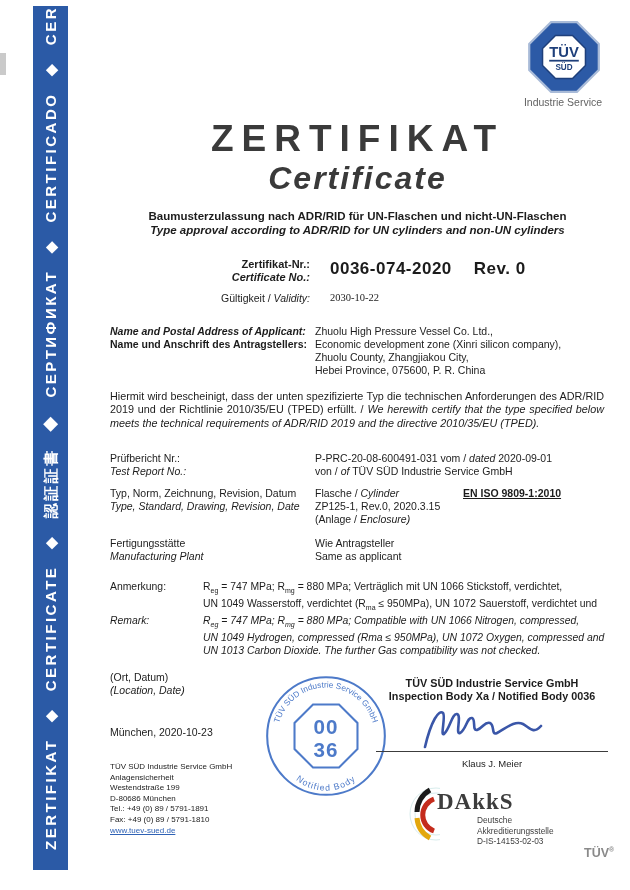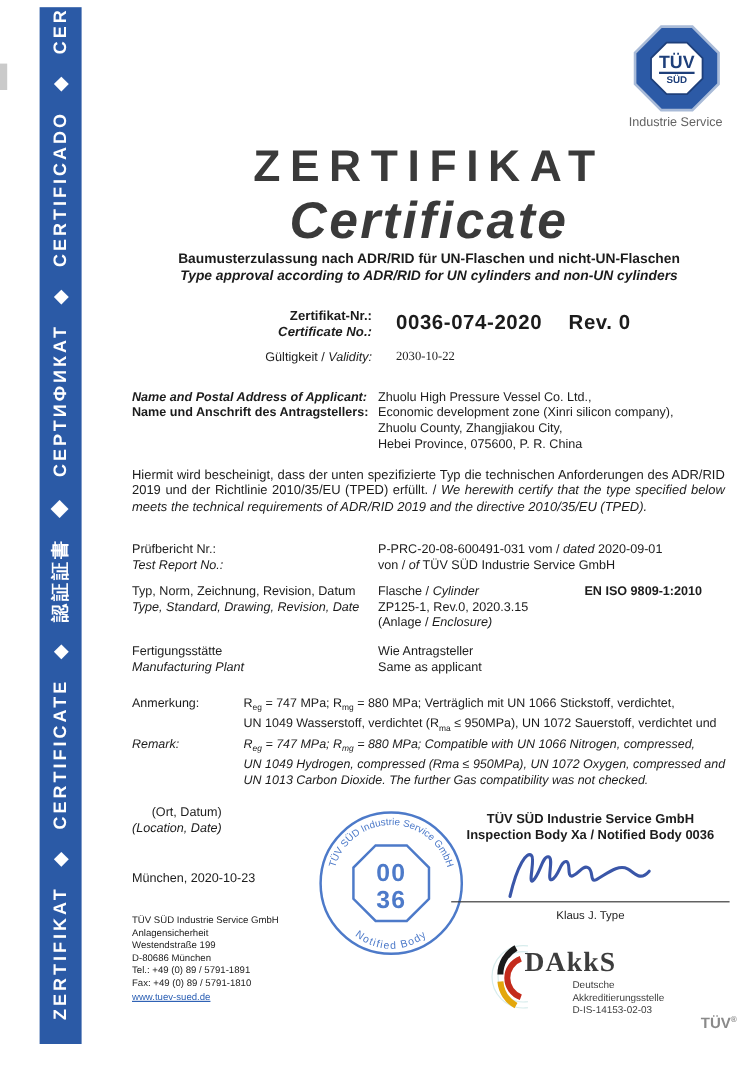--- a/index.html
+++ b/index.html
@@ -18,50 +18,50 @@
 
   
   .tuv-logo{position:absolute;left:527px;top:20px;width:74px;height:74px;}
   .tuv-caption{position:absolute;left:498px;top:96px;width:130px;text-align:center;
     font-size:10.5px;color:#636363;}
 
   
   .title-de{position:absolute;left:100px;top:118px;width:515px;text-align:center;
     font-size:37px;font-weight:bold;letter-spacing:8px;color:#3a3a3a;}
   .title-en{position:absolute;left:100px;top:160px;width:515px;text-align:center;
-    font-size:43px;font-weight:bold;font-style:italic;letter-spacing:2px;color:#3a3a3a;}
+    font-size:32px;font-weight:bold;font-style:italic;letter-spacing:2px;color:#3a3a3a;}
   .subtitle{position:absolute;left:90px;top:209px;width:535px;text-align:center;
     font-size:11.5px;font-weight:bold;line-height:14px;}
 
   
   .row{position:absolute;left:110px;width:500px;font-size:10.5px;line-height:13px;}
   .row .lbl{position:absolute;left:0;top:0;width:205px;white-space:nowrap;}
   .row .val{position:absolute;left:205px;top:0;width:295px;}
 
   .certno-lbl{position:absolute;left:110px;top:258px;width:200px;text-align:right;
     font-size:11px;font-weight:bold;line-height:13px;}
   .certno-val{position:absolute;left:330px;top:259px;font-size:17px;font-weight:bold;letter-spacing:.5px;}
   .certno-val .rev{margin-left:22px;}
   .validity-lbl{position:absolute;left:110px;top:292px;width:200px;text-align:right;font-size:10.5px;}
   .validity-val{position:absolute;left:330px;top:292px;font-size:10.5px;font-family:Liberation Serif, serif;}
 
   .statement{position:absolute;left:110px;top:390px;width:494px;font-size:10.8px;
     line-height:13.4px;text-align:justify;}
 
-  .en-iso{position:absolute;left:377px;top:0;font-weight:bold;white-space:nowrap;}
+  .en-iso{position:absolute;left:353px;top:0;font-weight:bold;white-space:nowrap;text-decoration:underline;}
 
   
   .remark{position:absolute;left:110px;top:580px;width:500px;font-size:10.4px;line-height:13px;}
   .remark-row{display:flex;gap:38px;}
   .remark-row .rlbl{width:55px;flex-shrink:0;}
   .remark-row .rtxt{flex:1;}
   sub{font-size:7px;}
 
   
-  .ort{position:absolute;left:110px;top:671px;font-size:10.5px;line-height:13px;text-align:right;}
+  .ort{position:absolute;left:110px;top:671px;font-size:10.5px;line-height:13px;}
   .city{position:absolute;left:110px;top:726px;font-size:10.5px;}
   .footer-addr{position:absolute;left:110px;top:762px;font-size:8px;line-height:10.6px;color:#222;}
   .footer-addr a{color:#2f62b5;text-decoration:underline;}
 
   
   .stamp{position:absolute;left:262px;top:672px;width:128px;height:128px;}
 
   
   .sign-block{position:absolute;left:372px;top:677px;width:240px;text-align:center;}
   .sign-block .l1{font-size:10.8px;font-weight:bold;line-height:13px;}
@@ -214,21 +214,21 @@
     <text x="62" y="82" text-anchor="middle" font-family="Liberation Sans, sans-serif" font-size="20" font-weight="bold" fill="#4d7ac9" letter-spacing="1">36</text>
   </svg>
 
   <div class="sign-block">
     <div class="l1">TÜV SÜD Industrie Service GmbH</div>
     <div class="l1">Inspection Body Xa / Notified Body 0036</div>
     <svg class="sign-sig" width="150" height="46" viewBox="0 0 150 46">
       <path d="M8 42 C 14 16 22 4 26 8 C 29 11 23 32 27 29 C 33 24 35 8 40 9 C 45 10 38 30 43 28 C 49 25 50 12 55 13 C 59 14 55 26 60 25 C 66 23 68 16 73 18 C 78 20 74 31 80 28 C 89 23 98 15 106 19 C 112 22 116 30 124 21" stroke="#3a56a8" stroke-width="2.6" fill="none" stroke-linecap="round"></path>
     </svg>
     <div class="sign-line"></div>
-    <div class="sign-name">Klaus J. Type</div>
+    <div class="sign-name">Klaus J. Meier</div>
   </div>
 
   <svg class="dakks-arcs" width="34" height="62" viewBox="0 0 34 62">
     <circle cx="30" cy="28" r="26" fill="none" stroke="#d7ecec" stroke-width="1"></circle>
     <circle cx="30" cy="28" r="21" fill="none" stroke="#d7ecec" stroke-width="1"></circle>
     <path d="M 24 4 A 25 25 0 0 0 11 26" stroke="#1a1a1a" stroke-width="5" fill="none"></path>
     <path d="M 11 32 A 25 25 0 0 0 24 52" stroke="#e3a70c" stroke-width="5" fill="none"></path>
     <path d="M 28 13 A 17 17 0 0 0 28 45" stroke="#c42b1c" stroke-width="5" fill="none"></path>
   </svg>
   <div class="dakks-name">DAkkS</div>

